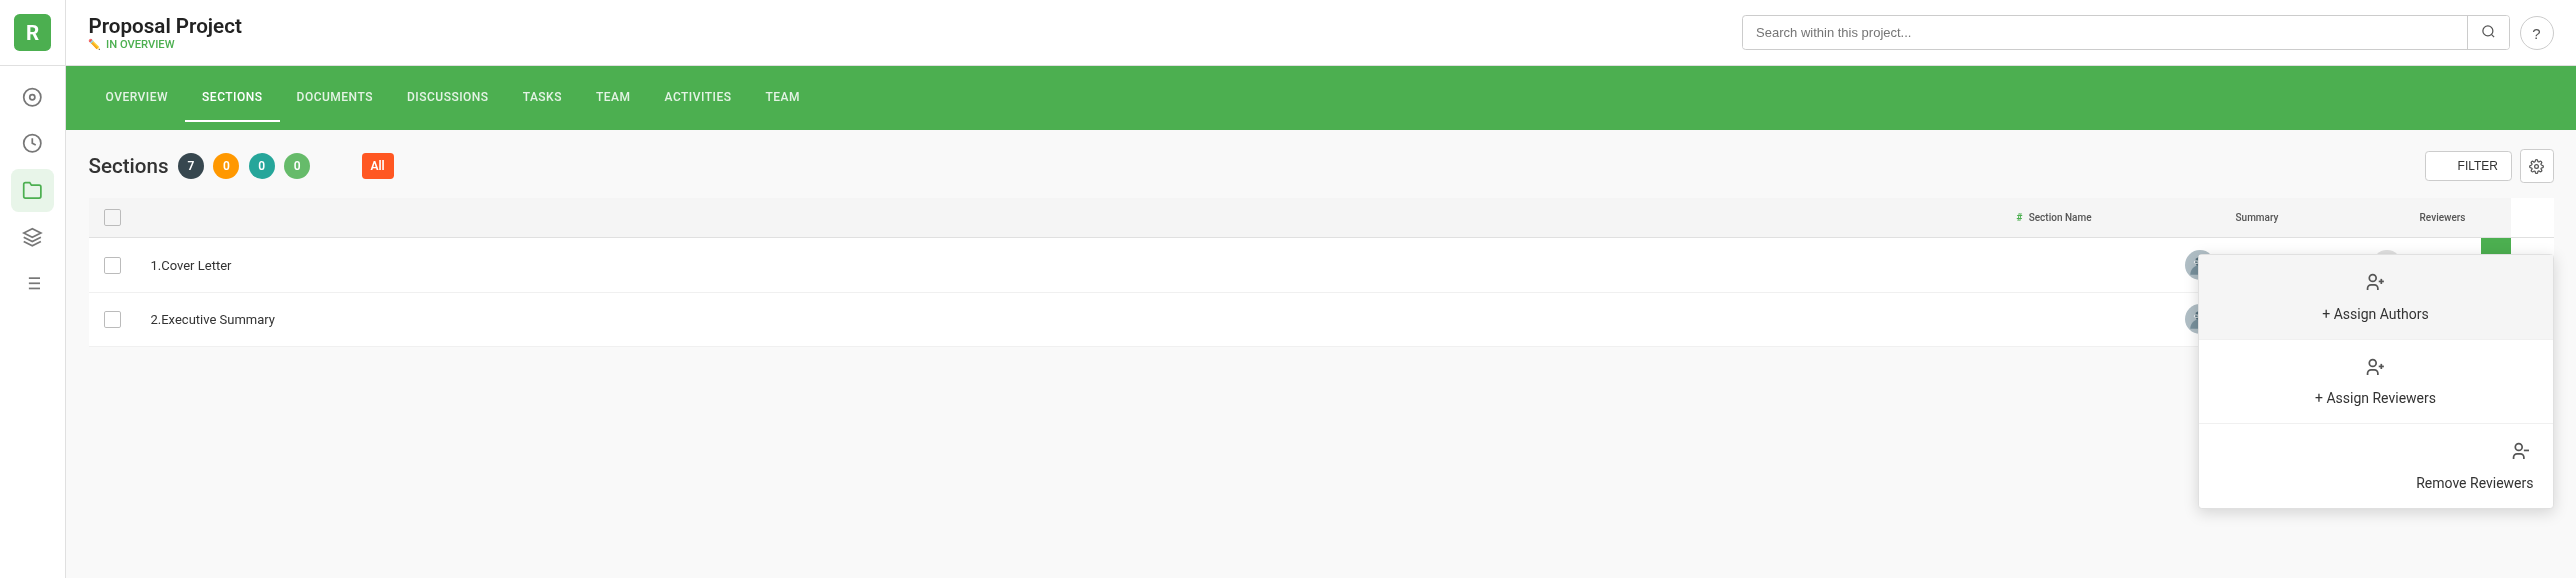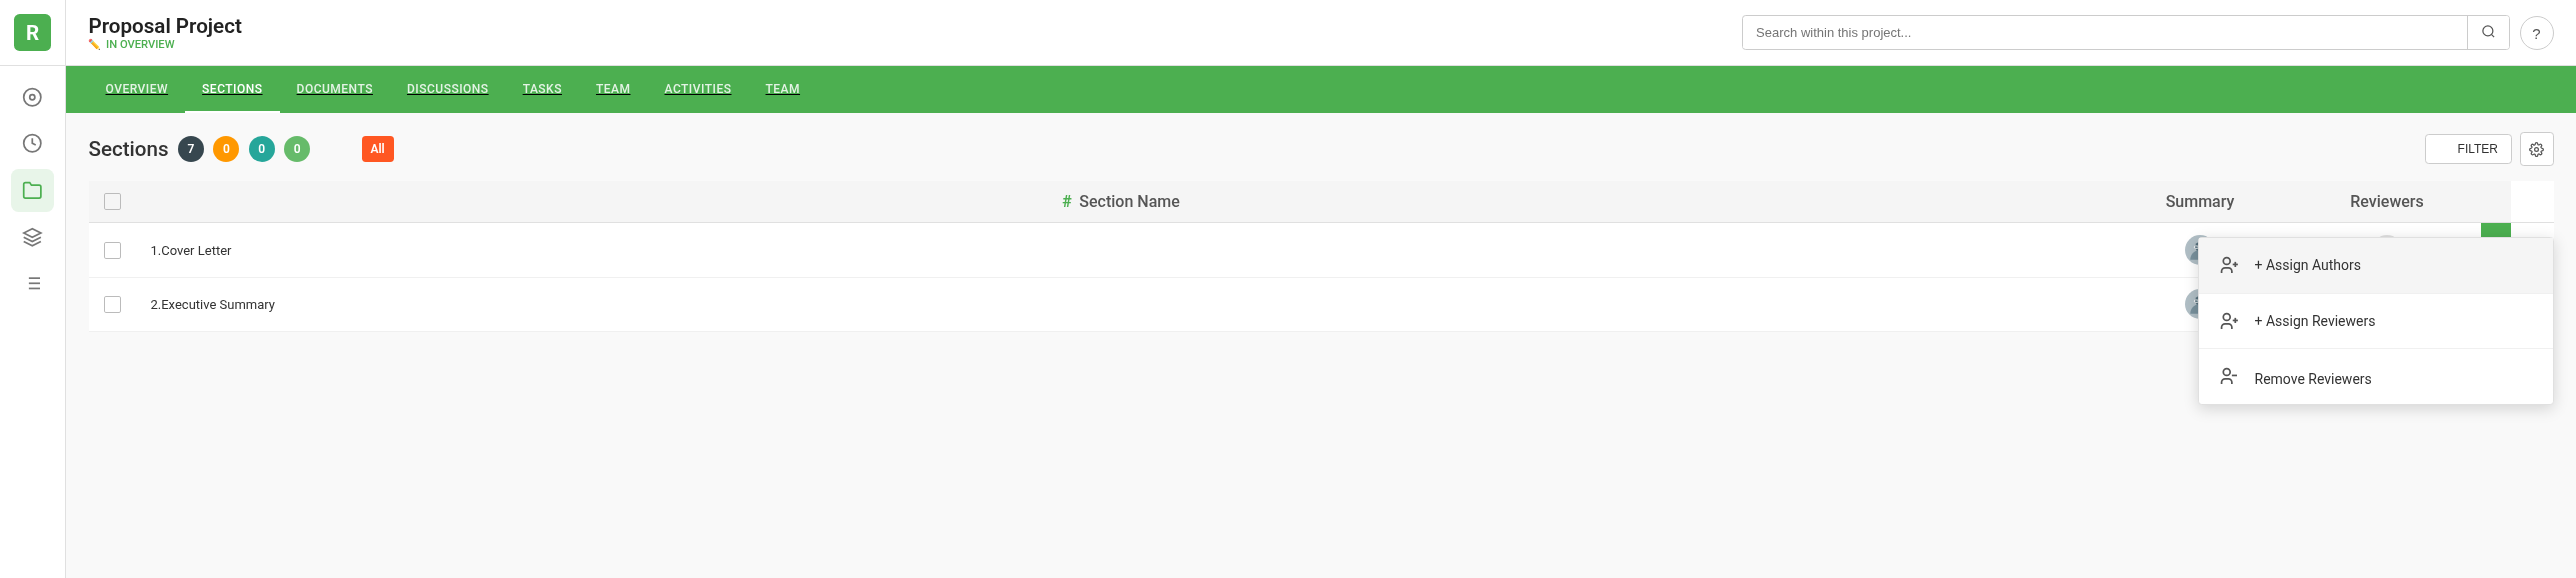--- a/index.html
+++ b/index.html
@@ -138,23 +138,22 @@
       color: #555;
       font-size: 15px;
     }
 
     
     .tabs {
       background: #4caf50;
       display: flex;
       align-items: center;
       padding: 0 22.5px;
-      height: 47px;
+      height: 64px;
       flex-shrink: 0;
-      text-decoration: underline;
     }
     .tab {
       padding: 0 17px;
       height: 47px;
       display: flex;
       align-items: center;
       color: rgba(255,255,255,0.85);
       font-size: 12px;
       font-weight: 500;
       cursor: pointer;
@@ -253,22 +252,22 @@
       width: 100%;
       border-collapse: collapse;
       background: #fff;
     }
     .sections-table thead tr {
       background: #f5f5f5;
       border-bottom: 0.9px solid #e0e0e0;
     }
     .sections-table th {
       padding: 11.2px 15px;
-      text-align: center;
-      font-size: 16px;
+      text-align: right;
+      font-size: 10px;
       font-weight: 500;
       color: #555;
     }
     .sections-table td {
       padding: 11.2px 15px;
       font-size: 13px;
       color: #333;
       border-bottom: 0.9px solid #f0f0f0;
     }
     .cb-cell { width: 45px; }
@@ -319,20 +318,21 @@
     }
     .dropdown-item {
       display: flex;
       align-items: center;
       gap: 13px;
       padding: 17px 19px;
       cursor: pointer;
       font-size: 14px;
       color: #333;
       border-bottom: 0.9px solid #f0f0f0;
+      flex-direction: column;
     }
     .dropdown-item:last-child { border-bottom: none; align-items: flex-end; }
     .dropdown-item.highlighted { background: #f5f5f5; }
     .dropdown-icon {
       color: #555;
       font-size: 17px;
       width: 24px;
       display: flex;
       align-items: center;
       justify-content: center;

